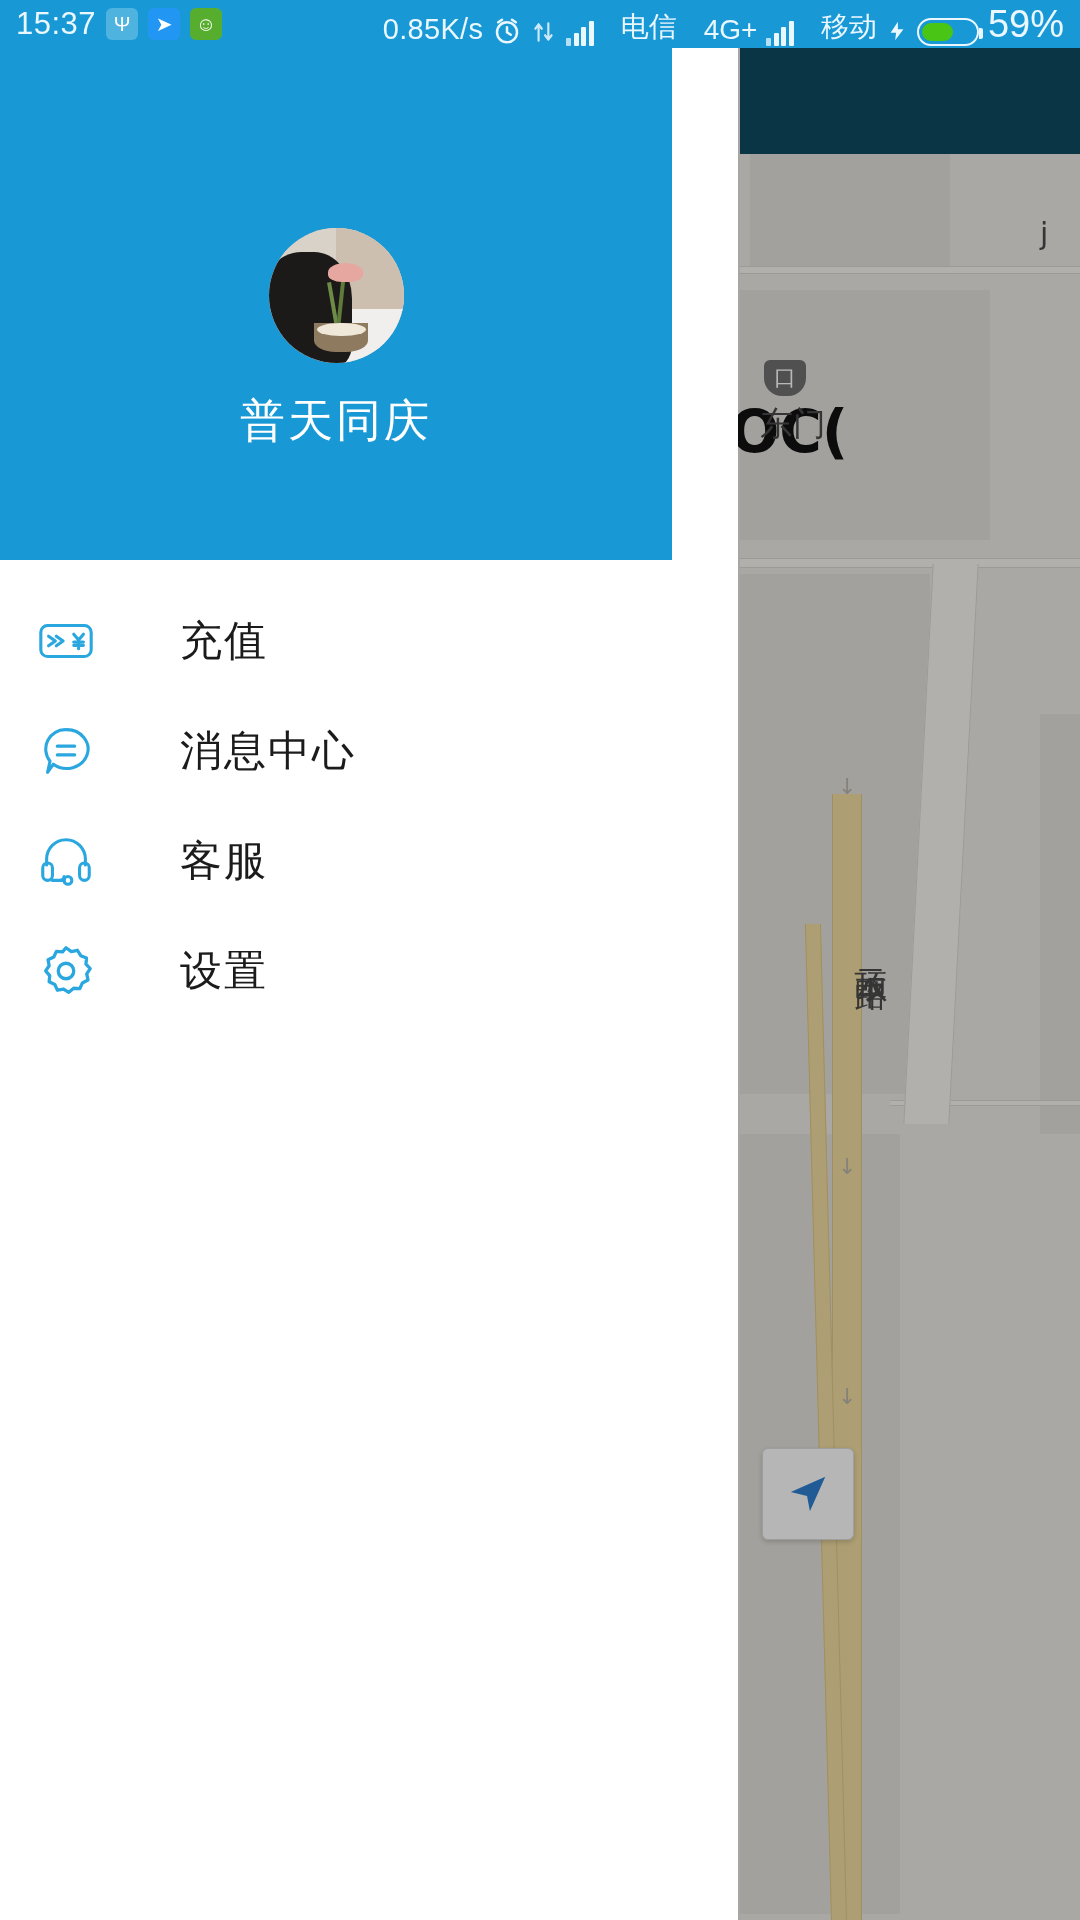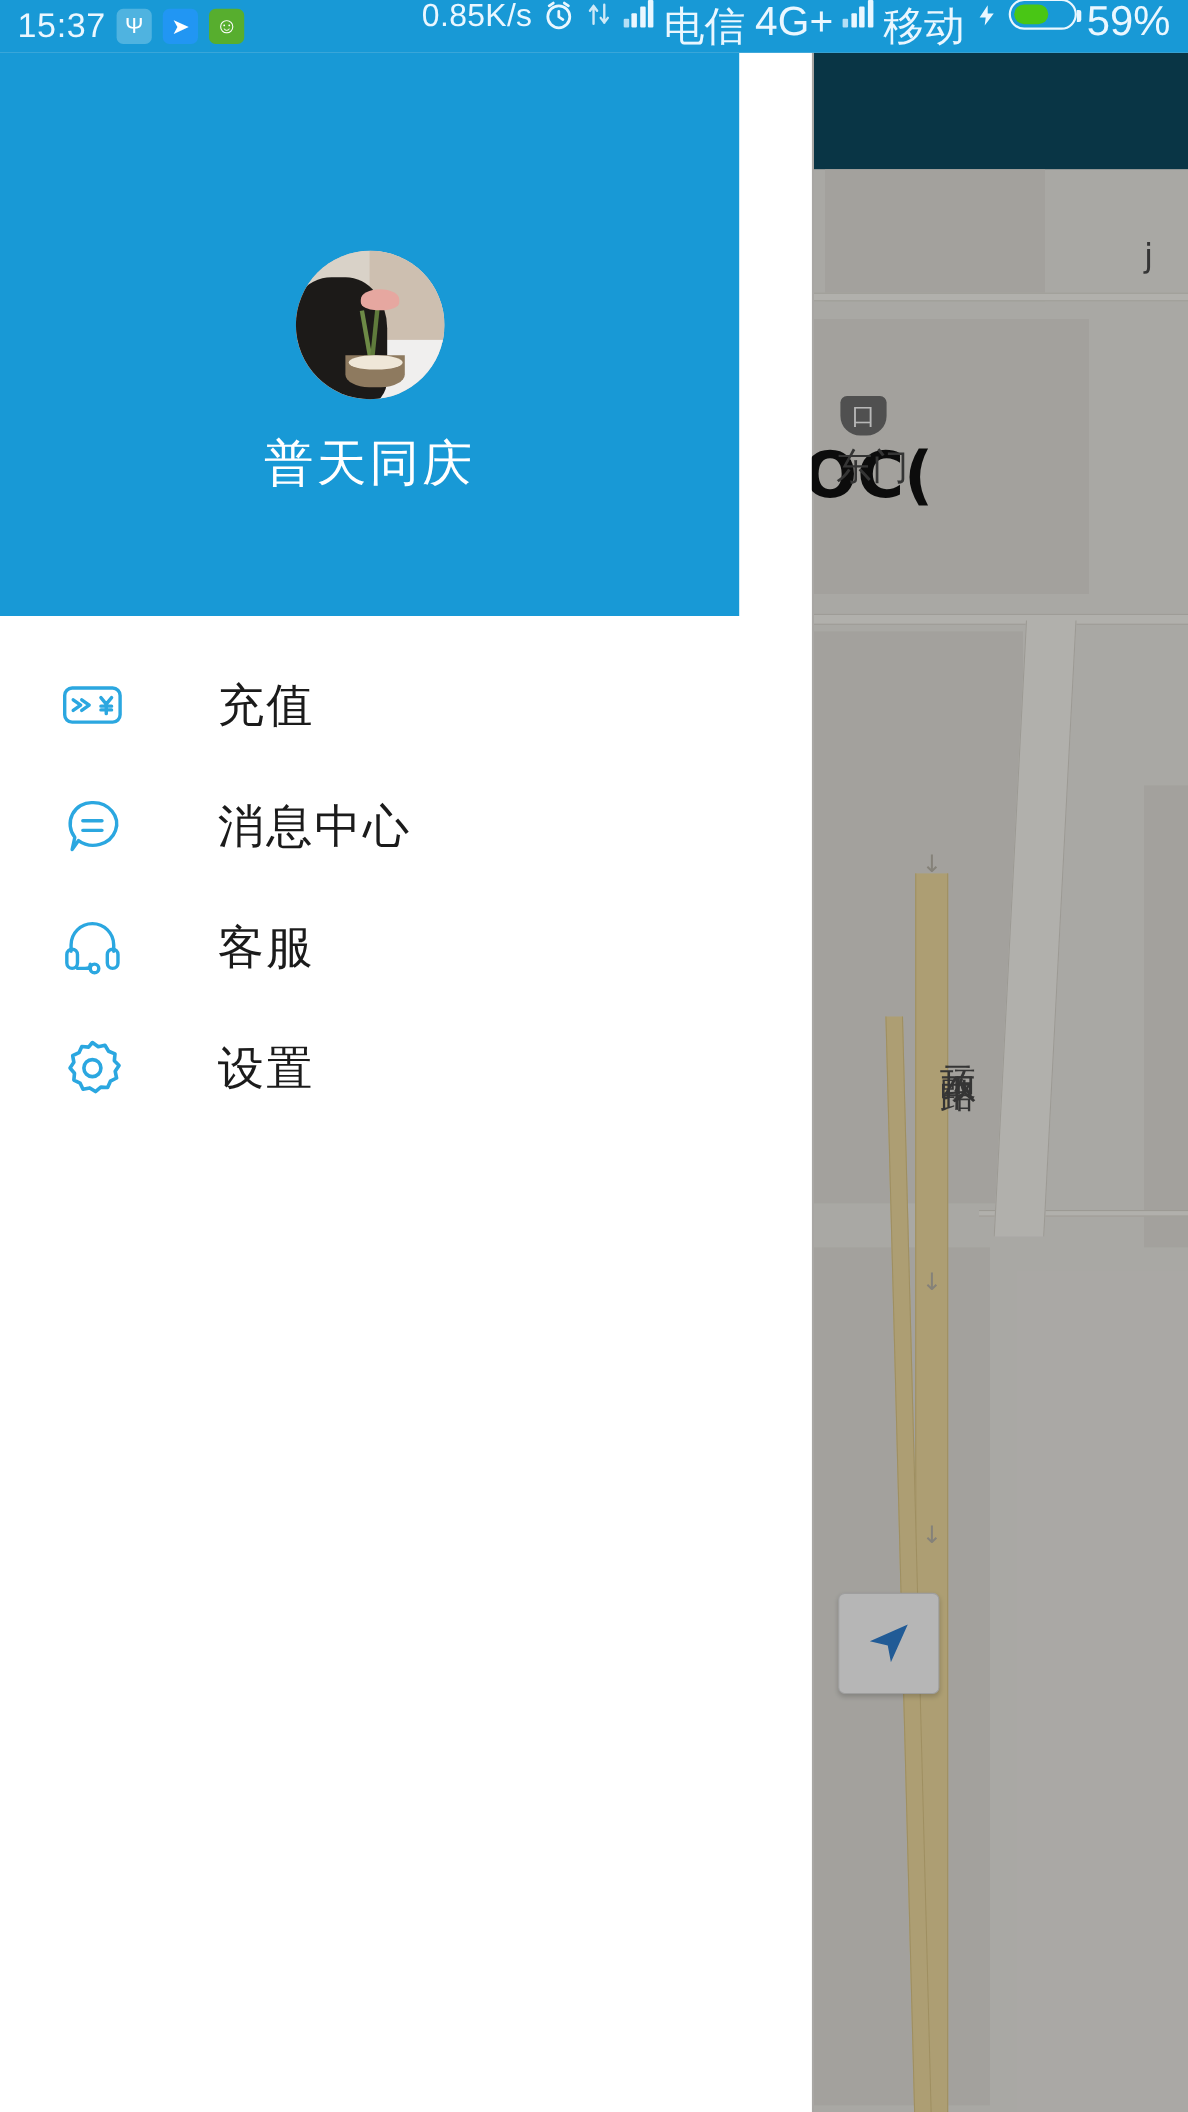--- a/index.html
+++ b/index.html
@@ -70,32 +70,32 @@
   }
 
   
   #status-bar {
     position:absolute; left:0; top:0; width:1080px; height:48px;
     background:#1899d6; display:flex; align-items:center;
     padding:0 16px; color:#e8f6ff;
     font-size:30px; font-family:"Liberation Sans", sans-serif;
   }
   #status-left { display:flex; align-items:center; gap:10px;text-align:right; }
-  #status-right { margin-left:auto; display:flex; align-items:flex-start; gap:9px; }
+  #status-right { margin-left:auto; display:flex; align-items:flex-end; gap:9px; }
   .sb-time { font-size:31px; color:#eaf7ff; letter-spacing:0.5px; }
   .sb-chip {
     width:32px; height:32px; border-radius:6px;
     display:flex; align-items:center; justify-content:center;
     font-size:20px; color:#fff;
   }
   .chip-usb { background:#4fb3e0; }
   .chip-blue { background:#2196f3; }
   .chip-green { background:#57ae2e; }
   .sb-speed { font-size:29px; color:#eaf7ff; letter-spacing:0.3px; }
-  .sb-label { font-size:37px; color:#eaf7ff; }
+  .sb-label { font-size:28px; color:#eaf7ff;margin-left:18px; }
   .sb-pct { font-size:38px; color:#eaf7ff; }
   .sig { display:flex; align-items:flex-end; gap:2.5px; height:26px; }
   .sig i { width:5px; background:#eaf7ff; display:block; border-radius:1px; }
   .sig i:nth-child(1){ height:8px; opacity:.75;}
   .sig i:nth-child(2){ height:13px;}
   .sig i:nth-child(3){ height:19px;}
   .sig i:nth-child(4){ height:25px;}
   .batt {
     width:62px; height:28px; border:2.5px solid #eaf7ff; border-radius:14px;
     position:relative; display:flex; align-items:center; padding:3px;
@@ -129,21 +129,21 @@
   .av-stem  { position:absolute; left:52%; bottom:26%; width:4px; height:40%; background:#5f7b3c; transform:rotate(6deg); }
   .av-stem2 { position:absolute; left:46%; bottom:26%; width:4px; height:34%; background:#6d8a46; transform:rotate(-10deg); }
   .av-flower{ position:absolute; left:44%; top:26%; width:26%; height:14%; background:#e6a7a0; border-radius:50% 50% 40% 40%; }
   #username {
     margin-top:28px; color:#ffffff; font-size:45px; letter-spacing:3px;
     font-family:"DejaVu Sans", sans-serif;
   }
 
   #menu-list { padding-top:26px; }
   .menu-item {
-    height:110px; display:flex; align-items:center; padding-left:50px;
+    height:110px; display:flex; align-items:center; padding-left:32px;
   }
   .menu-icon {
     width:68px; height:68px; display:flex; align-items:center; justify-content:center;
     flex:0 0 68px;
   }
   .menu-icon svg { width:62px; height:62px; }
   .menu-label {
     margin-left:80px; font-size:42px; color:#1b1b1b; letter-spacing:2px;
     font-family:"DejaVu Sans", sans-serif;
   }

